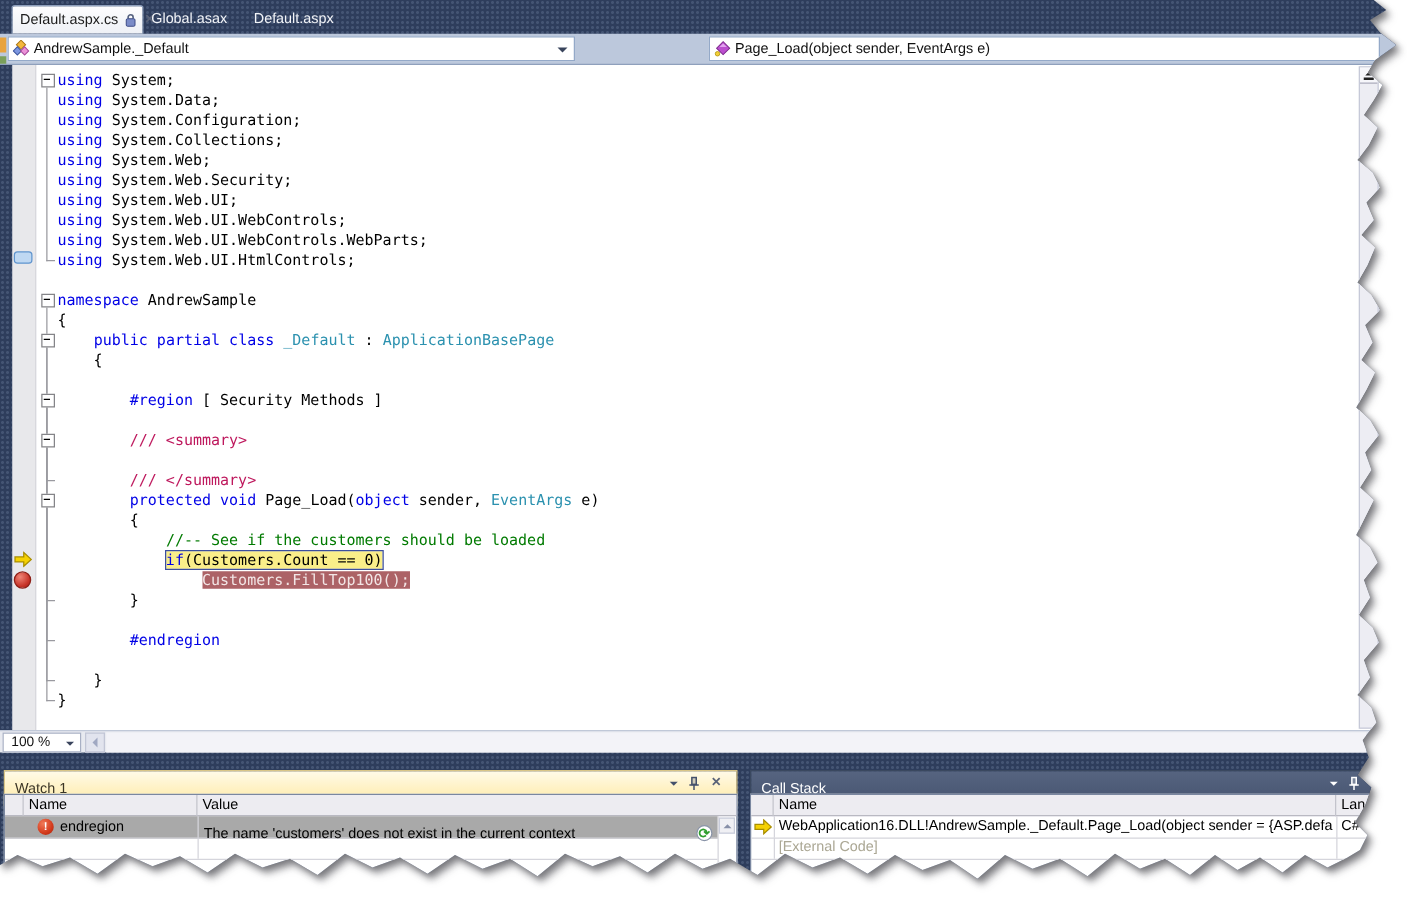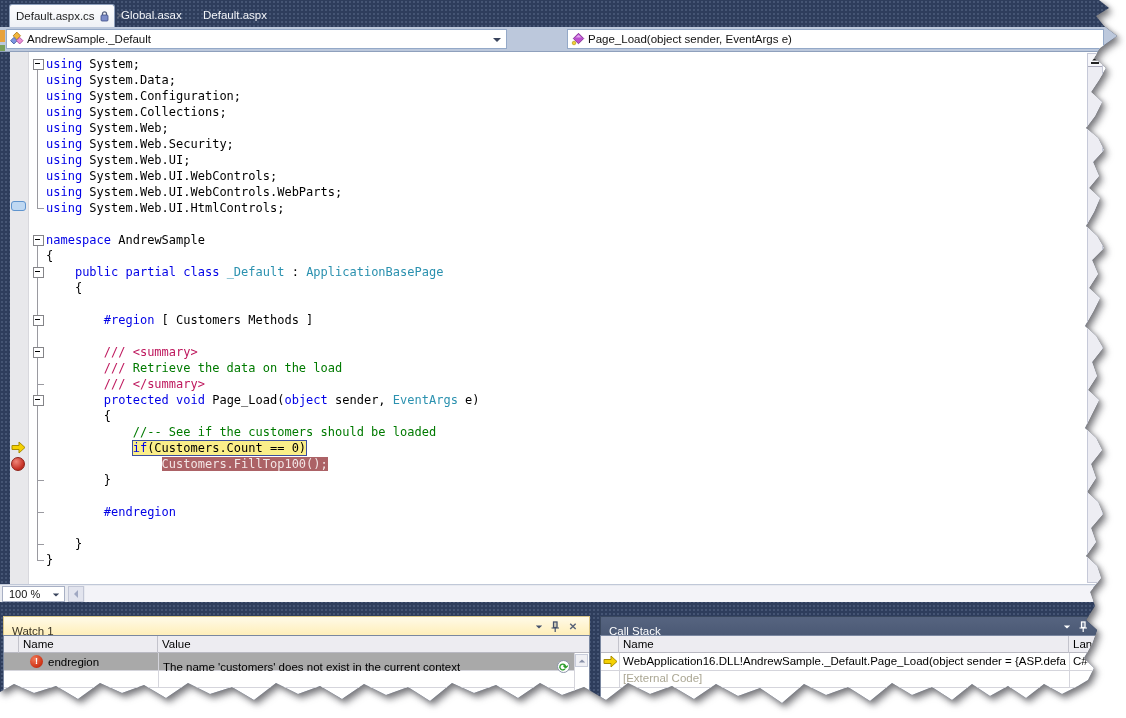--- a/index.html
+++ b/index.html
@@ -83,21 +83,21 @@
           </div>
           <div class="abs tab-inactive" style="left: 121px;">
             <span>Global.asax</span>
           </div>
           <div class="abs tab-inactive" style="left: 203px;">
             <span>Default.aspx</span>
           </div>
         </div>
 
       <div class="abs navbar">
-        <div class="combo" style="left:6px;width:501px;">
+        <div class="combo" style="left:6px;width:454px;">
           <span id="classIcon"><span><svg width="14" height="14" viewBox="0 0 14 14">
                   <rect x="4.2" y="1.2" width="5.2" height="5.2" transform="rotate(45 6.8 3.8)" fill="#f3b73c" stroke="#a97413" stroke-width="0.8"></rect>
                   <rect x="1.6" y="6.4" width="4.6" height="4.6" transform="rotate(45 3.9 8.7)" fill="#7c96e0" stroke="#3d569e" stroke-width="0.8"></rect>
                   <rect x="7.4" y="6.4" width="4.6" height="4.6" transform="rotate(45 9.7 8.7)" fill="#eb92d8" stroke="#a6479a" stroke-width="0.8"></rect>
                 </svg></span></span>
           <span style="margin-left:3px;">AndrewSample._Default</span>
           <span class="arr tri-down"></span>
         </div>
         <div class="combo" style="left:567px;width:537px;">
           <span id="methodIcon"><span><svg width="14" height="14" viewBox="0 0 14 14">
@@ -132,24 +132,23 @@
             <div class="code-line" style="top: 100px;"><span class="sk">using</span><span class="sp"> System.Web.UI;</span></div>
             <div class="code-line" style="top: 116px;"><span class="sk">using</span><span class="sp"> System.Web.UI.WebControls;</span></div>
             <div class="code-line" style="top: 132px;"><span class="sk">using</span><span class="sp"> System.Web.UI.WebControls.WebParts;</span></div>
             <div class="code-line" style="top: 148px;"><span class="sk">using</span><span class="sp"> System.Web.UI.HtmlControls;</span></div>
             <div class="code-line" style="top: 164px;"></div>
             <div class="code-line" style="top: 180px;"><span class="sk">namespace</span><span class="sp"> AndrewSample</span></div>
             <div class="code-line" style="top: 196px;"><span class="sp">{</span></div>
             <div class="code-line" style="top: 212px;"><span class="sp">    </span><span class="sk">public partial class</span><span class="sp"> </span><span class="st">_Default</span><span class="sp"> : </span><span class="st">ApplicationBasePage</span></div>
             <div class="code-line" style="top: 228px;"><span class="sp">    {</span></div>
             <div class="code-line" style="top: 244px;"></div>
-            <div class="code-line" style="top: 260px;"><span class="sp">        </span><span class="sk">#region</span><span class="sp"> [ Customers Methods ]</span></div>
+            <div class="code-line" style="top: 260px;"><span class="sp">        </span><span class="sk">#region</span><span class="sp"> [ Security Methods ]</span></div>
             <div class="code-line" style="top: 276px;"></div>
             <div class="code-line" style="top: 292px;"><span class="sd">        /// &lt;summary&gt;</span></div>
-            <div class="code-line" style="top: 308px;"><span class="sd">        /// </span><span class="sc">Retrieve the data on the load</span></div>
             <div class="code-line" style="top: 324px;"><span class="sd">        /// &lt;/summary&gt;</span></div>
             <div class="code-line" style="top: 340px;"><span class="sp">        </span><span class="sk">protected void</span><span class="sp"> Page_Load(</span><span class="sk">object</span><span class="sp"> sender, </span><span class="st">EventArgs</span><span class="sp"> e)</span></div>
             <div class="code-line" style="top: 356px;"><span class="sp">        {</span></div>
             <div class="code-line" style="top: 372px;"><span class="sp">            </span><span class="sc">//-- See if the customers should be loaded</span></div>
             <div class="code-line" style="top: 388px; padding-left: 12ch;"><span class="hl-current"><span class="sk">if</span><span class="sp">(Customers.Count == 0)</span></span></div>
             <div class="code-line" style="top: 404px; padding-left: 16ch;"><span class="hl-breakpoint"><span class="sw">Customers.FillTop100();</span></span></div>
             <div class="code-line" style="top: 420px;"><span class="sp">        }</span></div>
             <div class="code-line" style="top: 436px;"></div>
             <div class="code-line" style="top: 452px;"><span class="sp">        </span><span class="sk">#endregion</span></div>
             <div class="code-line" style="top: 468px;"></div>

